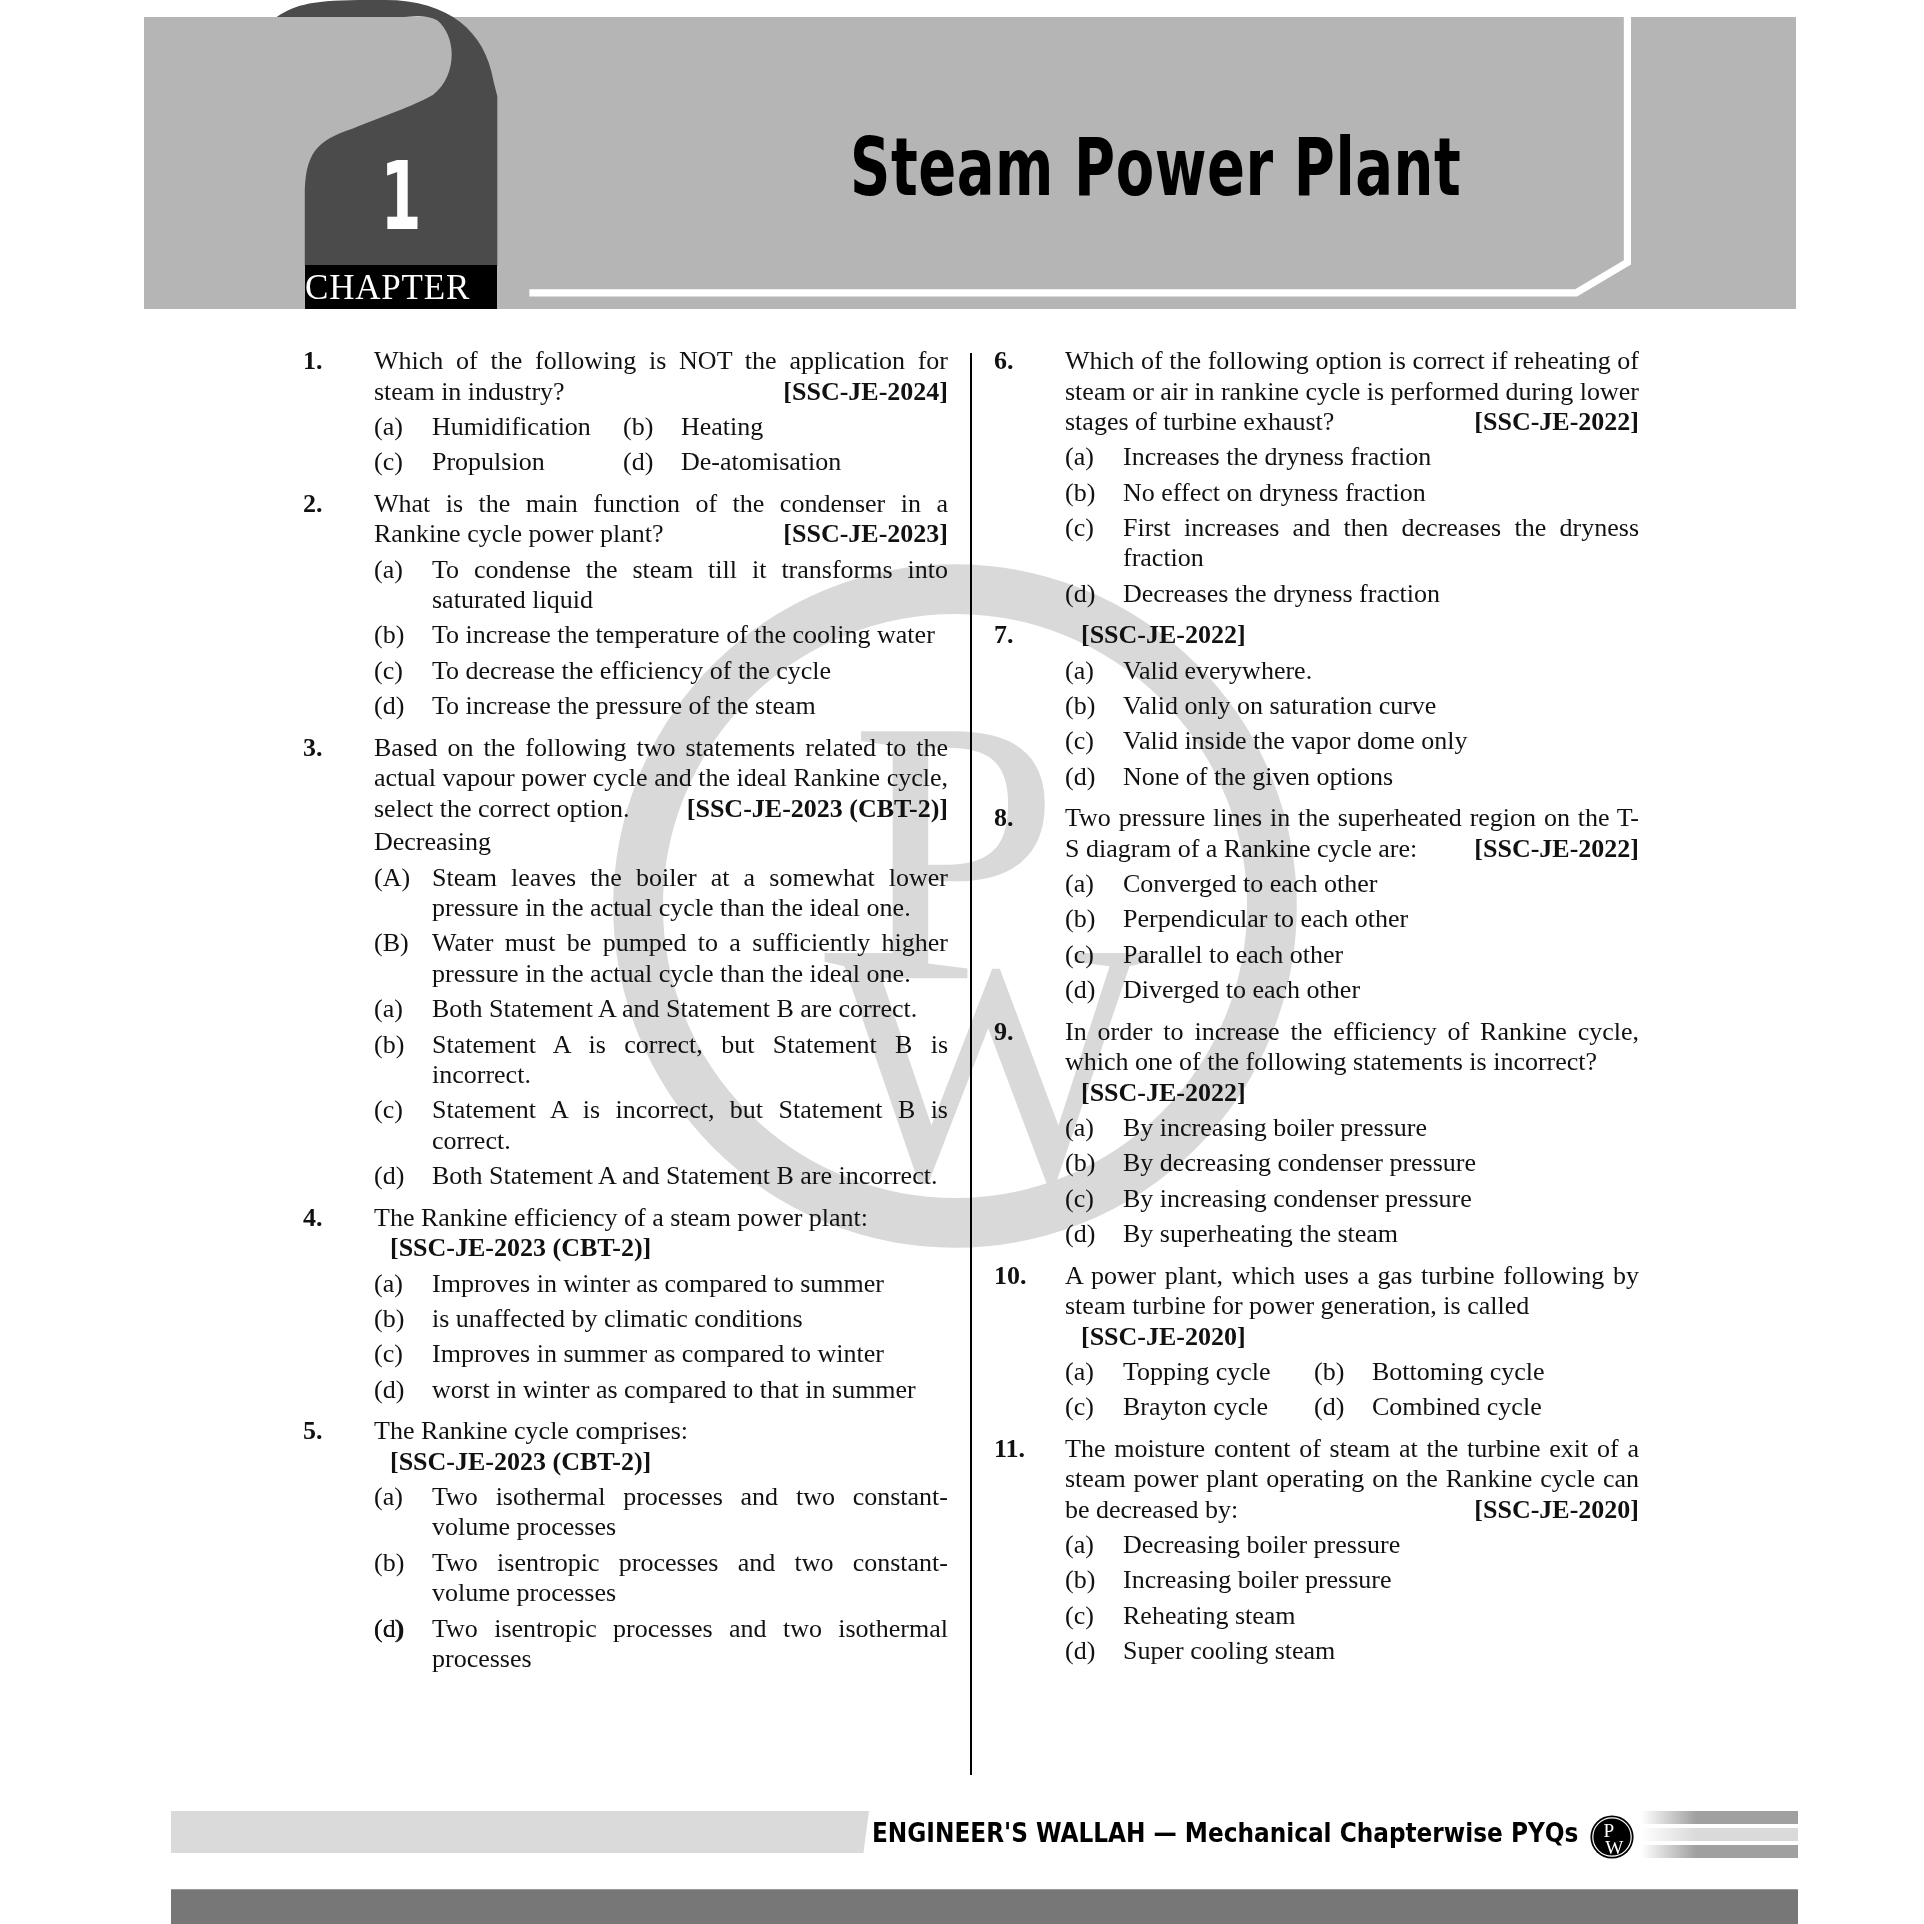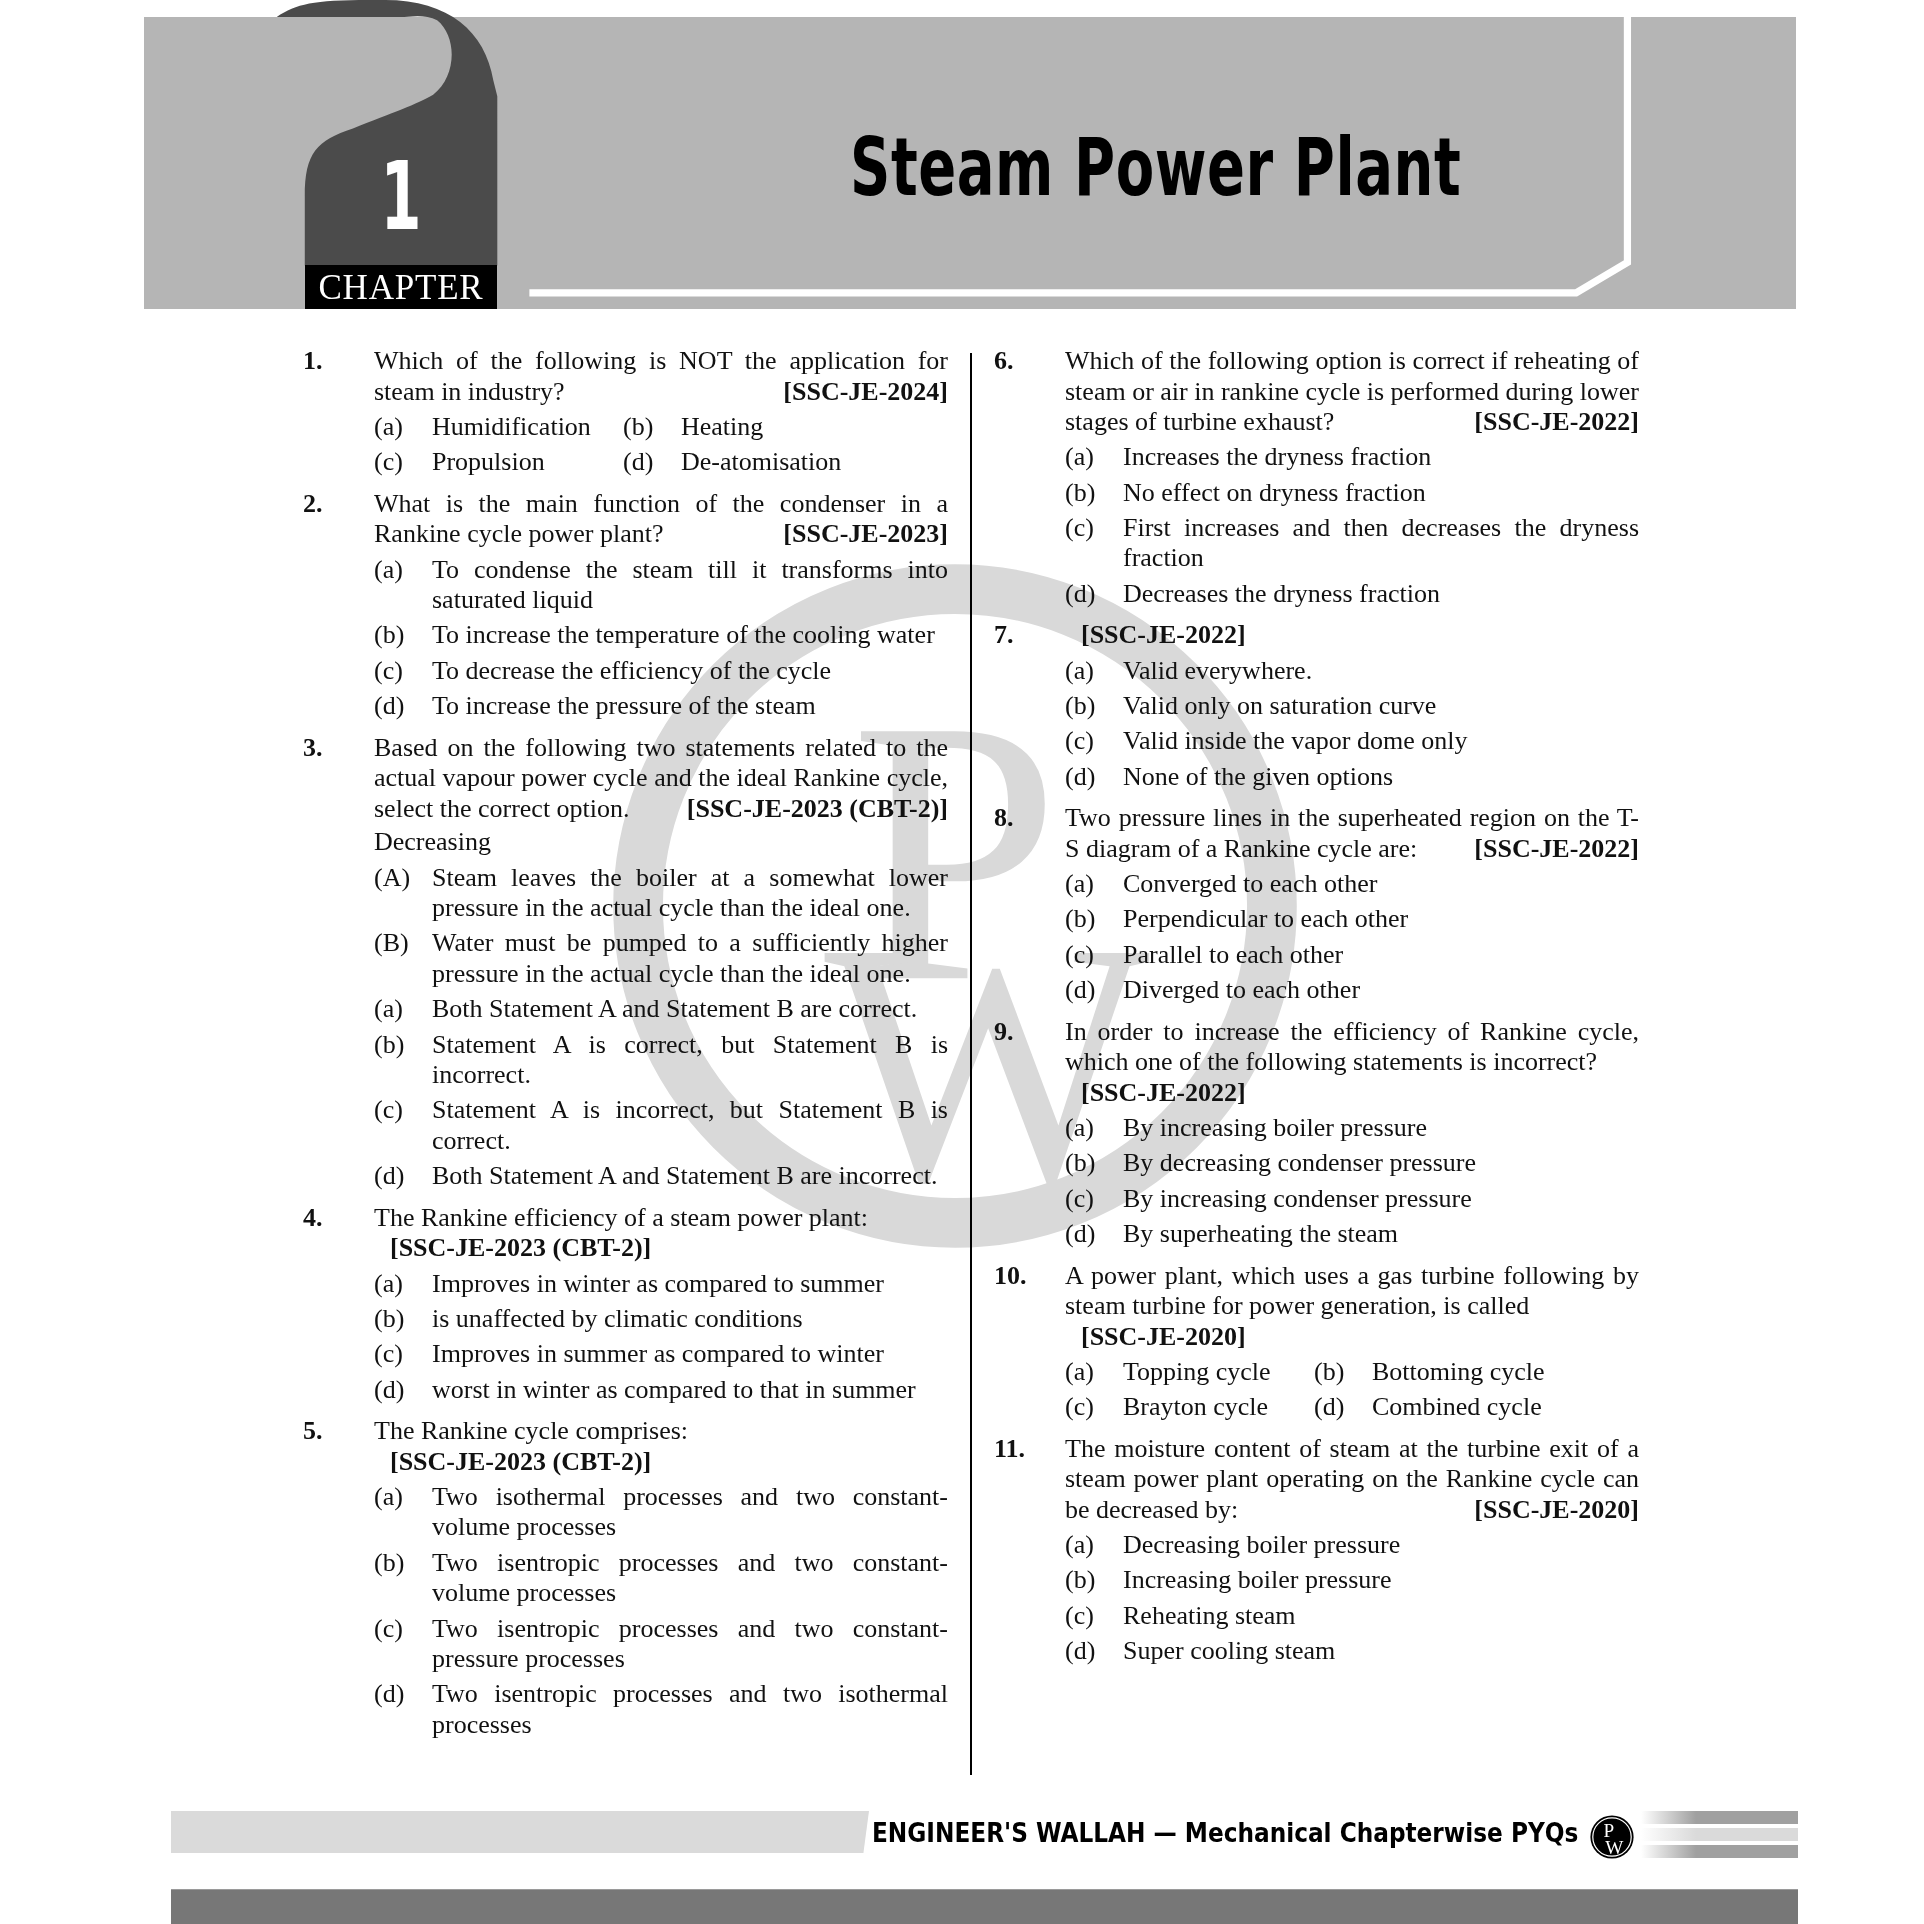--- a/index.html
+++ b/index.html
@@ -11,21 +11,21 @@
   .header-band { position: absolute; left: 144px; top: 17px; width: 1652px; height: 292px; background: #b5b5b5; }
   .chapter-tab { position: absolute; left: 0; top: 0; width: 1925px; height: 321px; pointer-events: none; }
   .chapter-number {
     position: absolute; left: 305px; top: 148px; width: 192px; text-align: center;
     font-family: "DejaVu Sans", sans-serif; font-weight: bold; color: #ffffff;
     font-size: 95px; line-height: 96px; transform: scaleX(0.62); transform-origin: center;
   }
   .chapter-label {
     position: absolute; left: 305px; top: 265px; width: 192px; height: 44px; background: #000;
     color: #fff; font-family: "Liberation Serif", serif; font-size: 35px; line-height: 45px;
-    text-align: center; letter-spacing: 0.8px;
+    letter-spacing: 0.8px;
   }
   .chapter-title {
     position: absolute; left: 850px; top: 124px; white-space: nowrap;
     font-family: "DejaVu Sans", sans-serif; font-weight: bold; font-size: 80px; line-height: 88px;
     color: #000; transform: scaleX(0.7); transform-origin: left center; letter-spacing: 0.8px;
   }
   
   .watermark { position: absolute; left: 610px; top: 561px; width: 690px; height: 690px; pointer-events: none; }
   
   .column { position: absolute; top: 346px; width: 645px; font-size: 26px; line-height: 30.5px; }
@@ -143,21 +143,21 @@
   </div>
 
   <div class="question">
     <span class="q-num">5.</span>
     <div class="q-text">
       <span>The Rankine cycle comprises:</span>
       <span class="q-tag block">[SSC-JE-2023 (CBT-2)]</span>
     </div>
     <div class="opt"><span class="opt-label">(a)</span><span>Two isothermal processes and two constant-volume processes</span></div>
     <div class="opt"><span class="opt-label">(b)</span><span>Two isentropic processes and two constant-volume processes</span></div>
-    <div class="opt"><span class="opt-label">(c)</span><span>Two isentropic processes and two constant-pressure processes</span></div>
+    <div class="opt"><span class="opt-label">(c)</span></div>
     <div class="opt"><span class="opt-label">(d)</span><span>Two isentropic processes and two isothermal processes</span></div>
   </div>
 </div>
 
 <div class="col-divider"></div>
 
 <div class="column col-right">
 
   <div class="question">
     <span class="q-num">6.</span>

